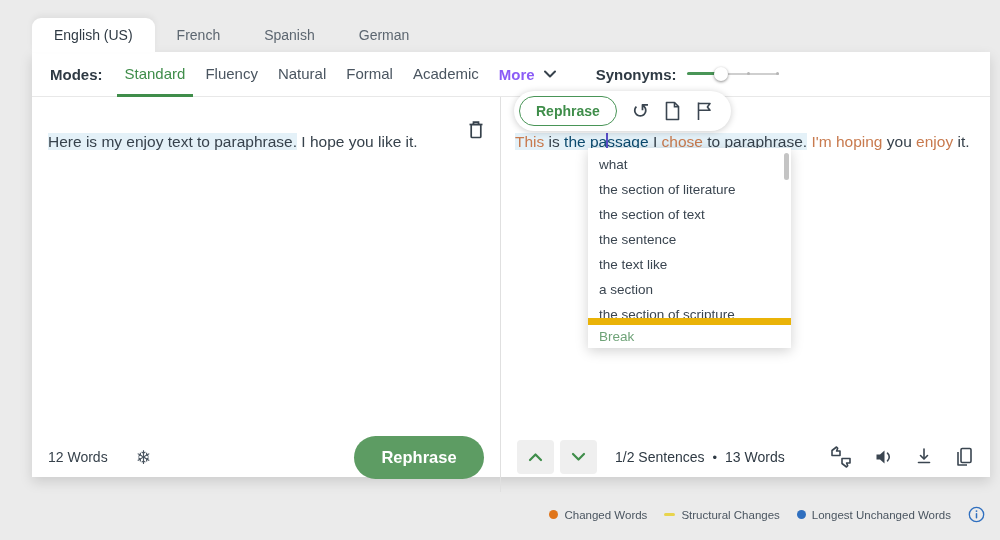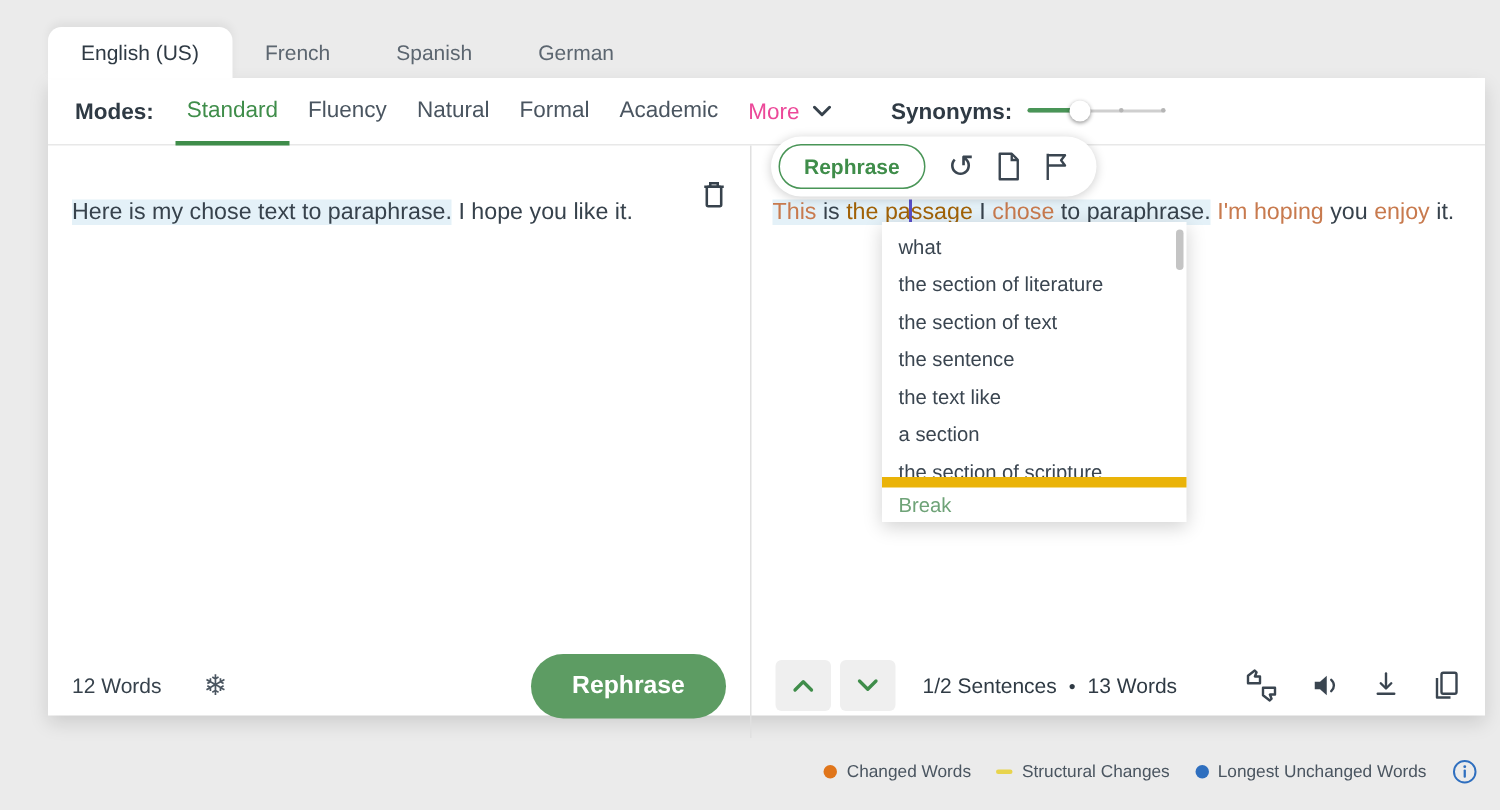--- a/index.html
+++ b/index.html
@@ -22,21 +22,21 @@
   .card{position:absolute;left:32px;top:52px;width:958px;height:425px;background:#fff;
         box-shadow:0 5px 12px rgba(0,0,0,.13);}
 
   
   .modes-row{position:relative;height:45px;display:flex;align-items:center;padding-left:18px;
              border-bottom:1px solid #e8e8e8;box-sizing:border-box;}
   .modes-label{font-weight:bold;font-size:15px;margin-right:12px;color:#2f3a44;}
   .mode-item{font-size:15px;color:#4a5560;padding:0 10px;height:44px;line-height:44px;position:relative;cursor:pointer;white-space:nowrap;}
   .mode-item.active{color:#3f8d4a;}
   .mode-item.active::after{content:"";position:absolute;left:2px;right:2px;bottom:-1px;height:3px;background:#3f8d4a;}
-  .mode-more{display:flex;align-items:center;gap:9px;font-size:15px;color:#ec4899;padding:0 10px;background:none;border:none;}
+  .mode-more{display:flex;align-items:center;gap:9px;font-size:15px;color:#8b5cf6;padding:0 10px;background:none;border:none;font-weight:bold;}
   .syn-label{font-weight:bold;font-size:15px;margin-left:30px;margin-right:10px;color:#2f3a44;}
   .slider{position:relative;width:92px;height:14px;cursor:pointer;}
   .slider .track{position:absolute;top:6px;left:0;right:0;height:2px;background:#cfcfcf;border-radius:1px;}
   .slider .fill{position:absolute;top:5px;left:0;height:3px;background:#499557;border-radius:2px;}
   .slider .tick{position:absolute;top:5px;width:3px;height:3px;border-radius:50%;background:#b5b5b5;}
   .slider .handle{position:absolute;top:0;width:14px;height:14px;border-radius:50%;background:#fff;
                   box-shadow:0 1px 3px rgba(0,0,0,.45);}
 
   
   .panels{display:flex;height:395px;}
@@ -57,21 +57,21 @@
   
   .float-toolbar{position:absolute;top:-6px;left:13px;display:flex;align-items:center;gap:15px;background:#fff;
                  border-radius:22px;padding:5px 18px 5px 5px;box-shadow:0 1px 7px rgba(0,0,0,.2);z-index:5;}
   .pill-btn{border:1.5px solid #499557;color:#3f8d4a;font-weight:bold;font-size:14px;background:#fff;
             border-radius:16px;padding:6px 16px;}
   .tool-icon{background:none;border:none;padding:0;color:#3a4550;display:flex;align-items:center;}
   .undo-glyph{font-size:21px;line-height:20px;font-family:"DejaVu Sans",sans-serif;color:#3a4550;}
 
   .out-text{padding:33px 14px 0 14px;font-size:15.5px;line-height:1.5;color:#37424c;cursor:text;}
   .tok-changed{color:#c87a4e;}
-  .tok-selected{color:#a16207;}
+  .tok-selected{color:#0c4a6e;}
   .caret{display:inline-block;width:2px;height:17px;background:#5a4ec9;vertical-align:text-bottom;margin:0 -1px;
          animation:blink 1.1s steps(1) infinite;}
   @keyframes blink{50%{opacity:0;}}
 
   .dropdown{position:absolute;left:87px;top:51px;width:203px;background:#fff;z-index:4;
             box-shadow:0 3px 12px rgba(0,0,0,.18);}
   .opts{height:166px;overflow:hidden;padding-top:4px;position:relative;}
   .opt{font-size:13.5px;color:#3a4550;padding:0 11px;height:25px;line-height:25px;cursor:pointer;white-space:nowrap;}
   .scrollthumb{position:absolute;right:2px;top:5px;width:5px;height:27px;background:#c4c4c4;border-radius:3px;}
   .break-row{border-top:7px solid #eab308;font-size:13.5px;color:#6fa378;padding:0 11px;height:23px;line-height:23px;cursor:pointer;}
@@ -132,21 +132,21 @@
       <div class="fill" id="slider-fill" style="width: 38%;"></div>
       <div class="tick" style="left:66%"></div>
       <div class="tick" style="left:97%"></div>
       <div class="handle" id="slider-handle" style="left: calc(38% - 7px);"></div>
     </div>
   </div>
 
   <div class="panels">
 
     <div class="panel left">
-      <div class="in-text"><span class="hl">Here is my chose text to paraphrase.</span><span> I hope you like it.</span></div>
+      <div class="in-text"><span class="hl">Here is my enjoy text to paraphrase.</span><span> I hope you like it.</span></div>
       <button class="trash-btn">
         <svg width="20" height="22" viewBox="0 0 20 22" fill="none" stroke="currentColor" stroke-width="1.7">
           <path d="M3.5 5.5 h13"></path>
             <path d="M7.5 5.2 v-2 h5 v2"></path>
             <rect x="5.2" y="5.5" width="9.6" height="13" rx="1"></rect>
         </svg>
       </button>
       <div class="bottombar">
         <span class="wordcount">12 Words</span>
         <span class="snow">❄</span>

